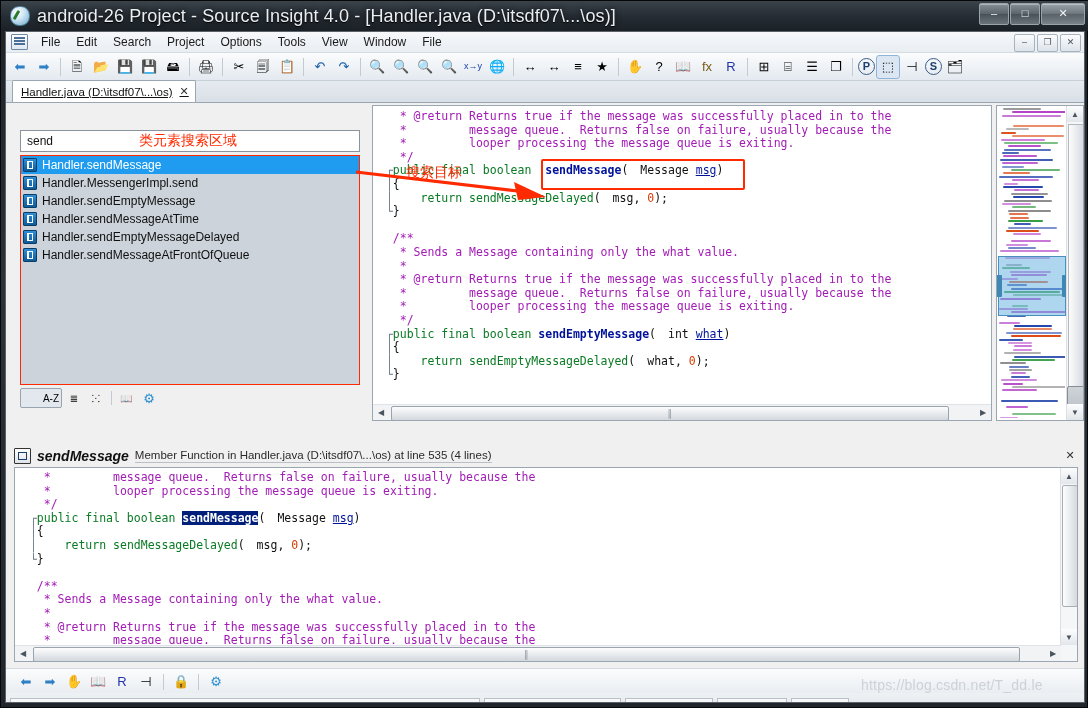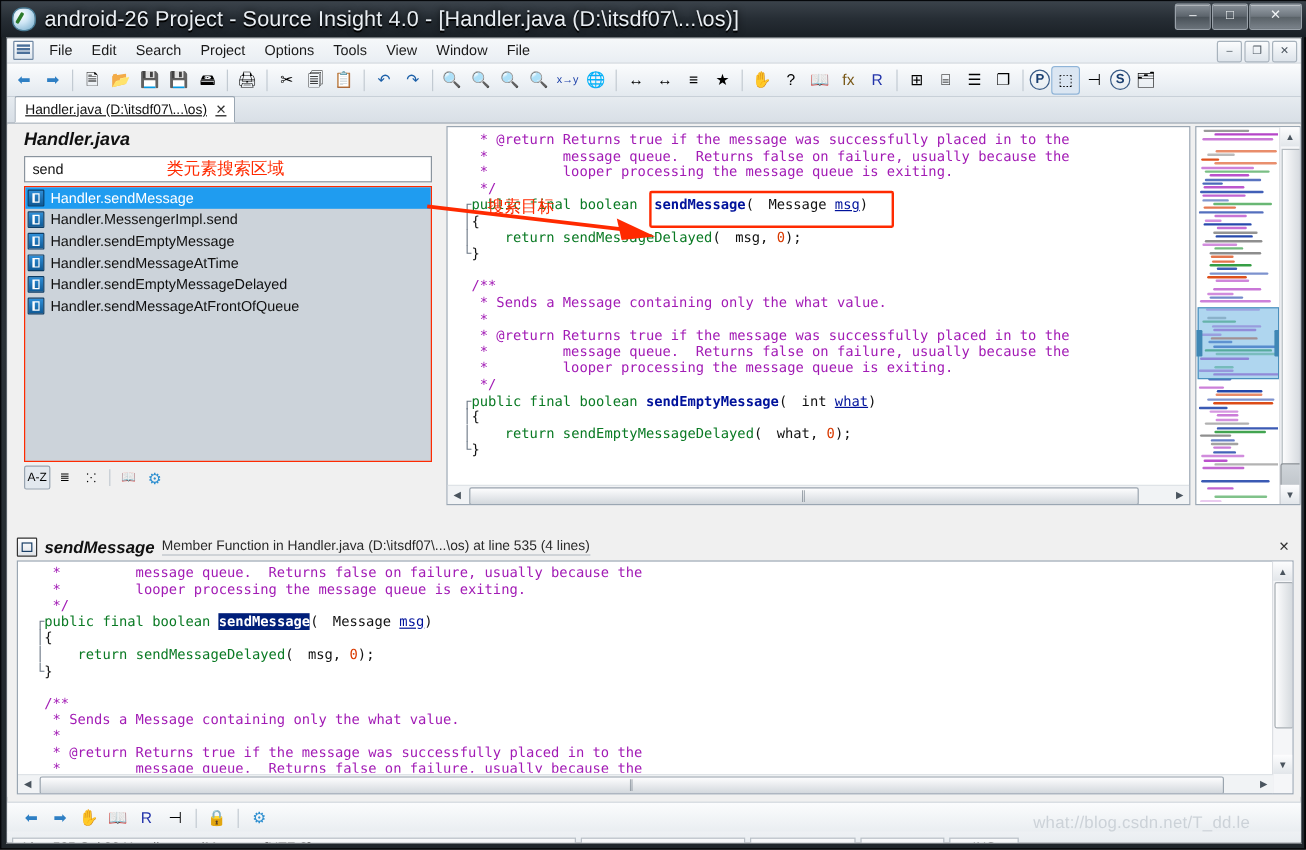--- a/index.html
+++ b/index.html
@@ -158,21 +158,21 @@
     position:absolute;left:0;right:0;top:115px;text-align:center;
   }
   #lp-toolbar{
     position:absolute;left:6px;top:283px;width:340px;height:20px;
     display:flex;align-items:center;gap:2px;
   }
   .lpb{
     width:20px;height:18px;display:flex;align-items:center;justify-content:center;
     font-size:10px;border-radius:2px;
   }
-  .lpb.pressed{background:#e2e8ee;border:1px solid #98a4b0;}
+  .lpb.pressed{background:#e2e8ee;border:1px solid #98a4b0;padding-left:20px;}
   
   #codewrap{
     position:absolute;left:366px;top:1px;width:620px;height:316px;
     background:#ffffff;border:1px solid #9aa6b2;box-sizing:border-box;
     overflow:hidden;
   }
   #code{
     position:absolute;left:0;top:0;right:0;bottom:17px;
     padding:4px 0 0 6px;overflow:hidden;
     font-family:"DejaVu Sans Mono","Liberation Mono",monospace;
@@ -415,21 +415,20 @@
     <div id="tabstrip">
       <div class="tab">
         <span>Handler.java (D:\itsdf07\...\os)</span>
         <span class="x">✕</span>
       </div>
     </div>
 
     <div id="main">
 
       <div id="leftpanel">
-        <div id="lp-title">Handler.java</div>
 
         <div id="lp-searchwrap">
           <input id="lp-search" value="send" style="">
           <span class="cn-note">类元素搜索区域</span>
         </div>
 
         <div id="lp-list">
           <div class="lp-row sel">
             <span class="sym-icon"></span>
             <span>Handler.sendMessage</span>
@@ -634,14 +633,14 @@
 
     <div id="statusbar">
       <div class="sb-cell" id="sb-main">Line 535  Col 26   Handler.sendMessage [UTF-8]</div>
       <div class="sb-cell" id="sb-a"></div>
       <div class="sb-cell" id="sb-b"></div>
       <div class="sb-cell" id="sb-c"></div>
       <div class="sb-cell" id="sb-d">INS</div>
     </div>
   </div>
 
-  <div id="watermark">what://blog.csdn.net/T_dd.le</div>
+  <div id="watermark">https://blog.csdn.net/T_dd.le</div>
 </div>
 
 </body></html>

